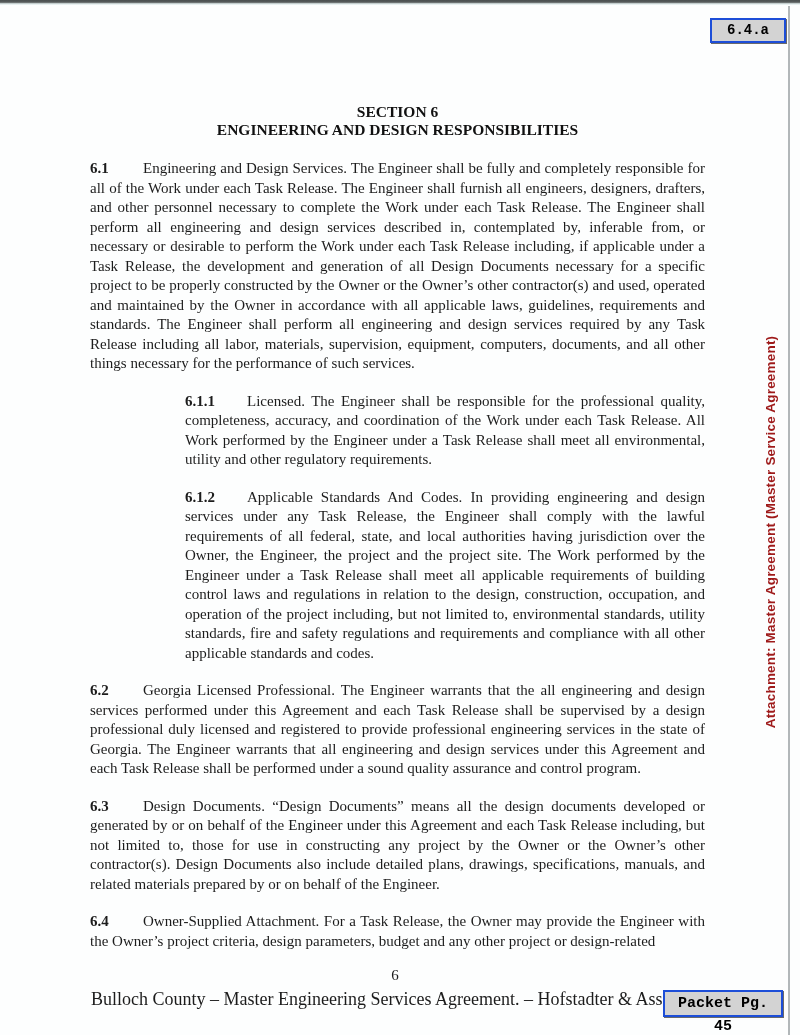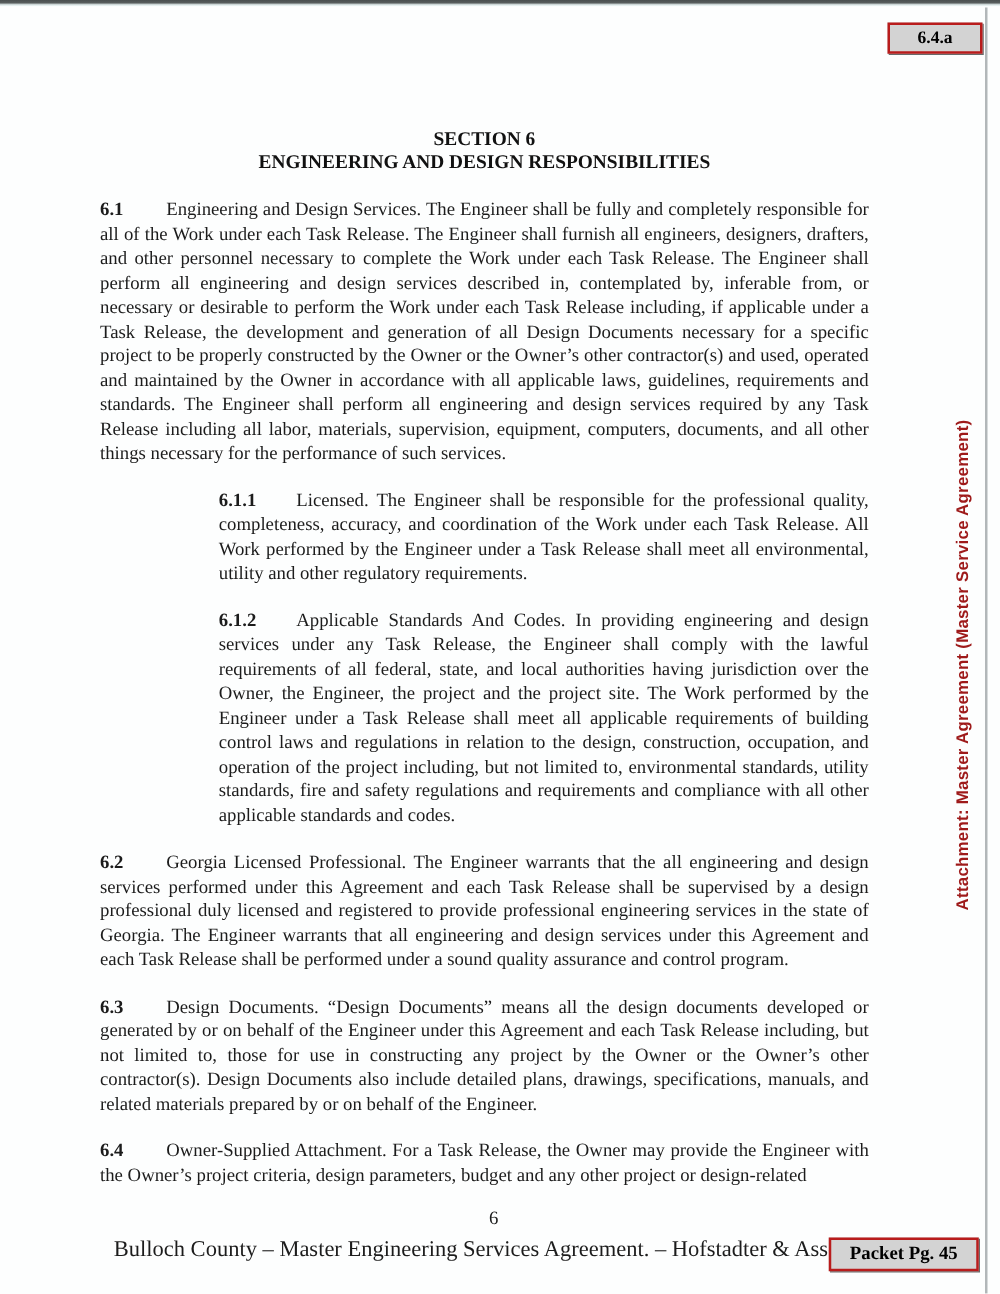--- a/index.html
+++ b/index.html
@@ -16,30 +16,30 @@
     position:absolute; top:0; left:0; width:800px; height:5px;
     background:linear-gradient(to bottom,#4a4f4f 0%,#585d5d 45%,#d9e4e4 75%,#f3fafa 100%);
   }
   .scan-line-right {
     position:absolute; top:6px; bottom:0; left:788px; width:2px;
     background:#b2b7b9;
   }
   .badge {
     position:absolute;
     background:#d3d3d3;
-    border:2px solid #b91c1c;
+    border:2px solid #1d4ed8;
     box-shadow:1px 1px 0 #6a6a6a;
-    font-family:Liberation Serif, serif;
+    font-family:Liberation Mono, monospace;
     font-weight:bold; color:#000;
     text-align:center;
   }
   .badge.corner { left:710px; top:18px; width:76px; height:25px; font-size:14px; line-height:21px; }
   .badge.packet { left:663px; top:990px; width:120px; height:27px; font-size:15px; line-height:23px; }
   .content {
-    position:absolute; left:80px; top:103px; width:615px;
+    position:absolute; left:90px; top:103px; width:615px;
   }
   .doc-title { text-align:center; font-weight:bold; font-size:15.5px; line-height:18px; color:#111; margin-bottom:20px; }
   .doc-title .u { }
   p.sec {
     font-size:15px; line-height:19.5px;
     text-align:justify;
     margin:0 0 18px 0;
   }
   p.sec.sub { margin-left:95px; }
   .num { font-weight:bold; display:inline-block; }

